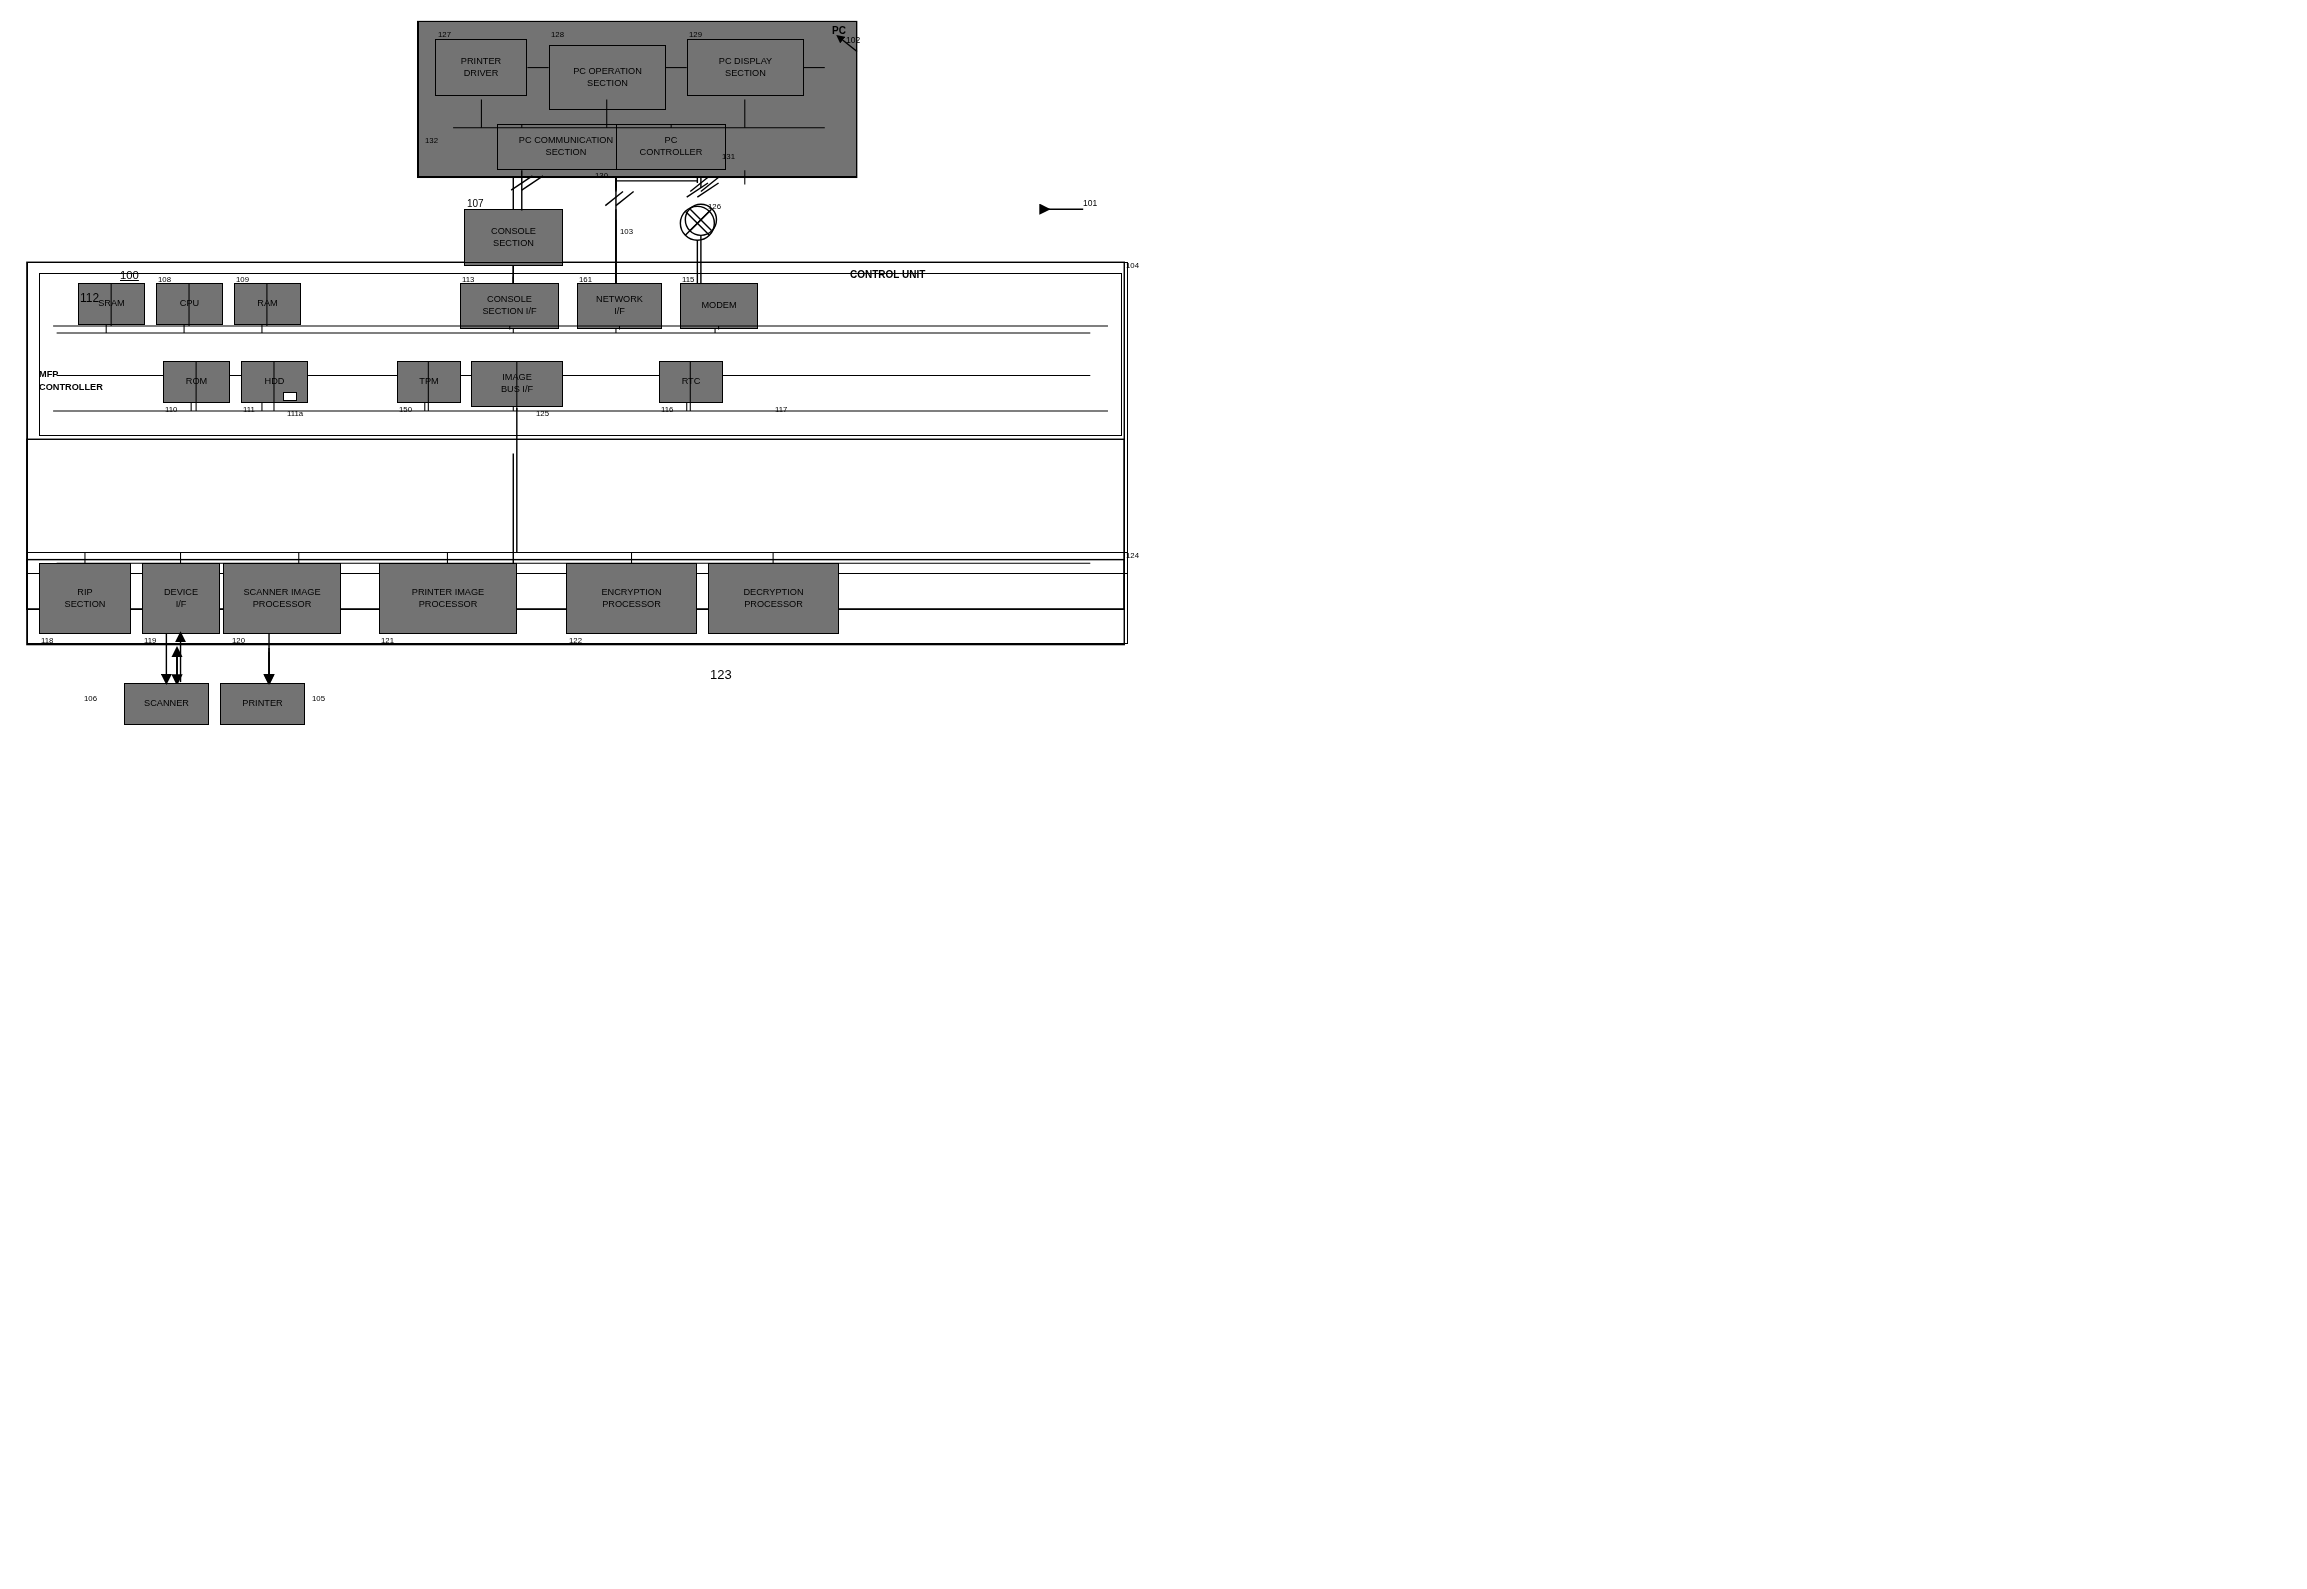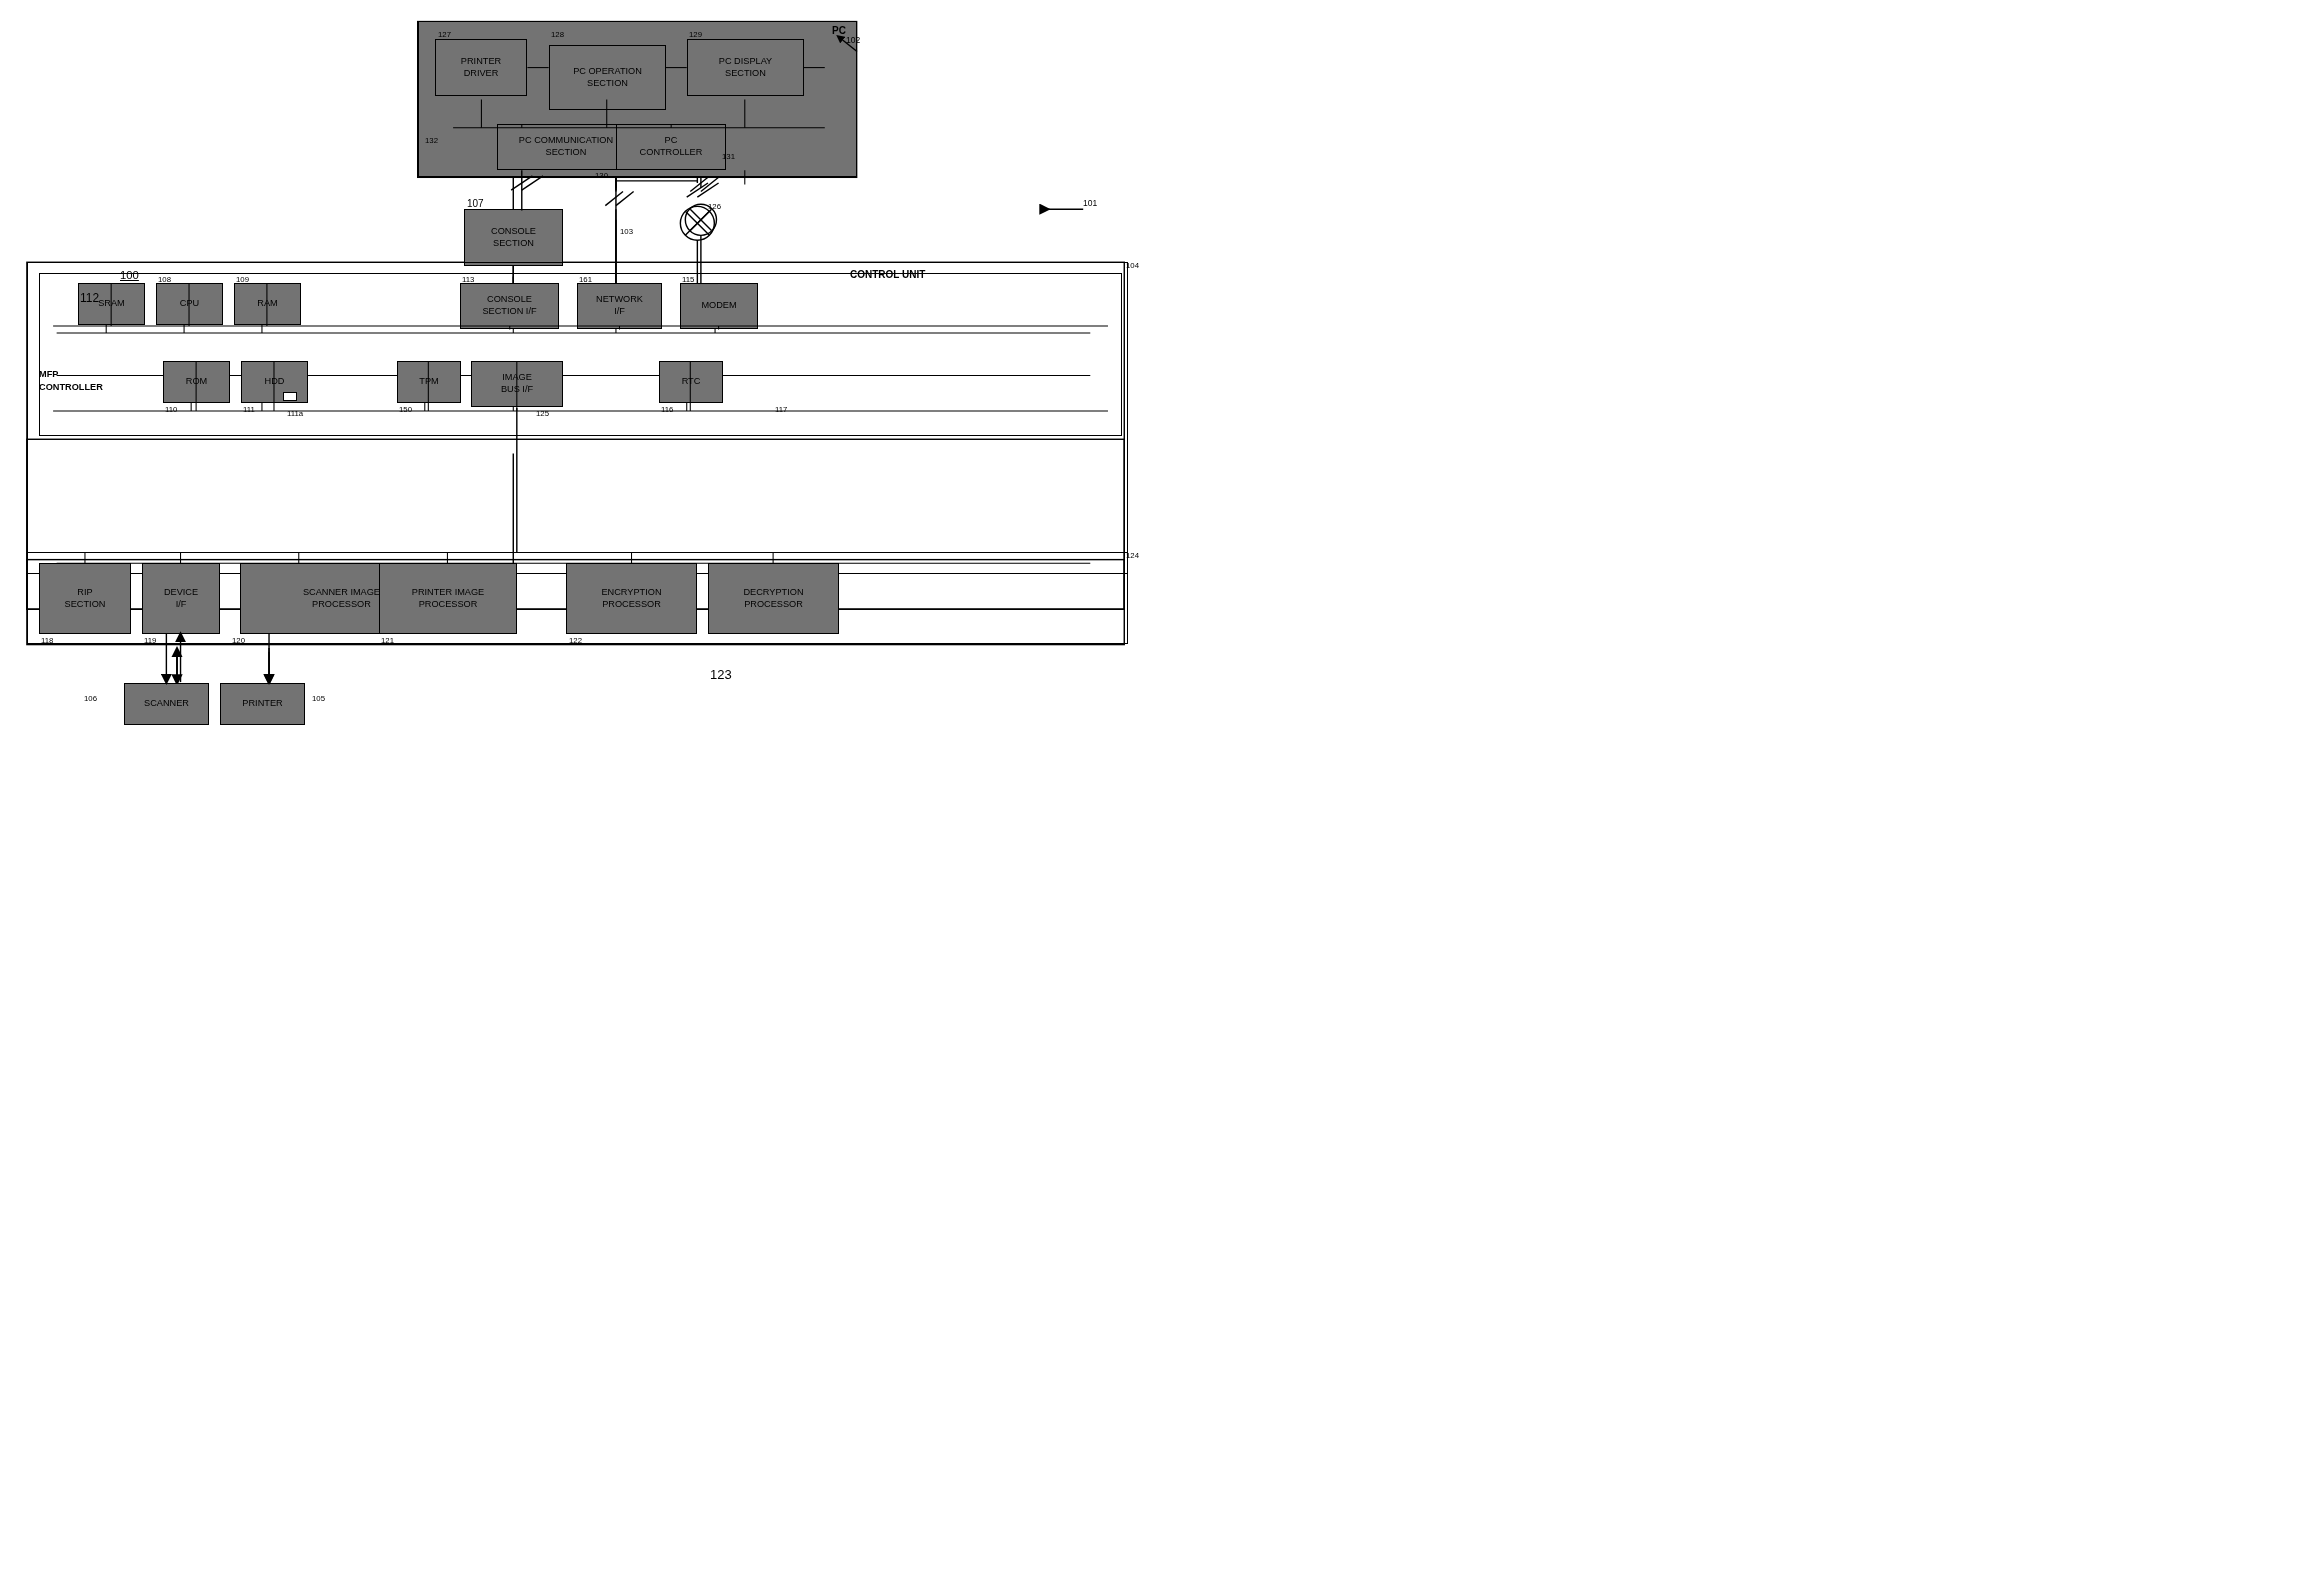--- a/index.html
+++ b/index.html
@@ -279,21 +279,21 @@
   <div class="box" style="left:39px;top:563px;width:92px;height:71px;">
     <span>RIP<br>SECTION</span>
   </div>
   <span style="position:absolute;left:41px;top:636px;font-size:7.8px;">118</span>
 
   <div class="box" style="left:142px;top:563px;width:78px;height:71px;">
     <span>DEVICE<br>I/F</span>
   </div>
   <span style="position:absolute;left:144px;top:636px;font-size:7.8px;">119</span>
 
-  <div class="box" style="left:240px;top:563px;width:141px;height:71px;align-items:flex-end;">
+  <div class="box" style="left:223px;top:563px;width:118px;height:71px;">
     <span>SCANNER IMAGE<br>PROCESSOR</span>
   </div>
   <span style="position:absolute;left:232px;top:636px;font-size:7.8px;">120</span>
 
   <div class="box" style="left:379px;top:563px;width:138px;height:71px;">
     <span>PRINTER IMAGE<br>PROCESSOR</span>
   </div>
   <span style="position:absolute;left:381px;top:636px;font-size:7.8px;">121</span>
 
   <div class="box" style="left:566px;top:563px;width:131px;height:71px;">

